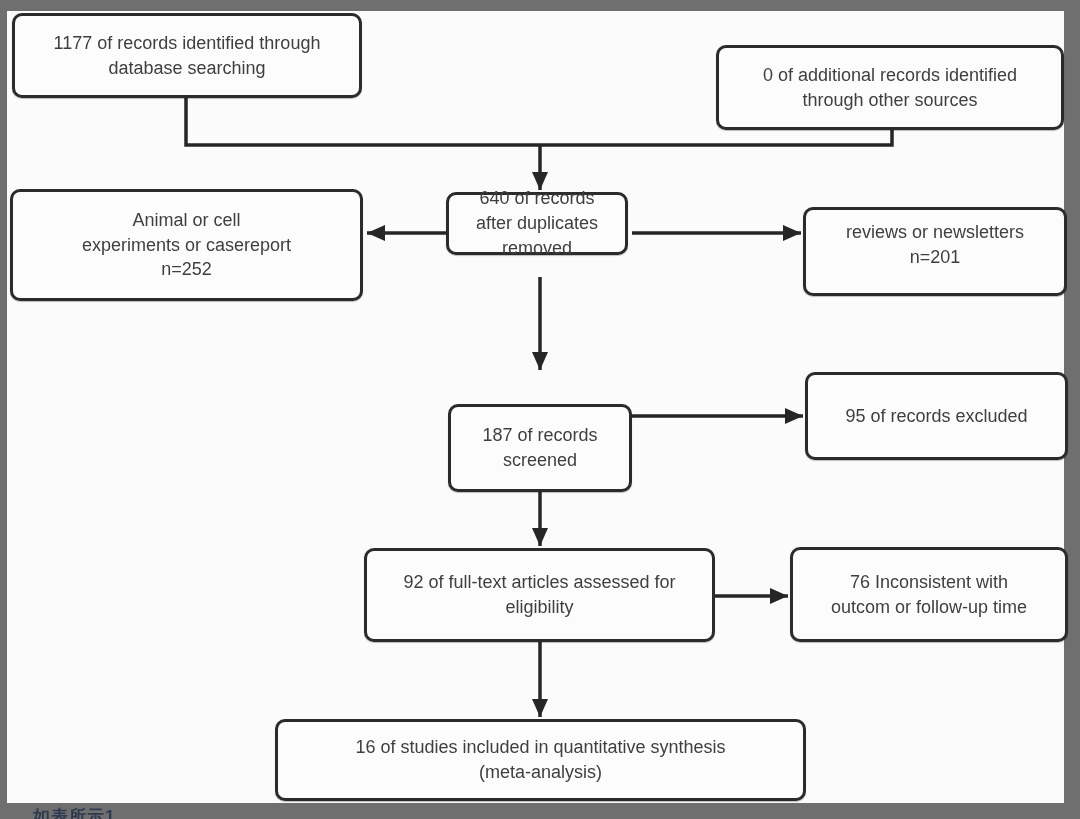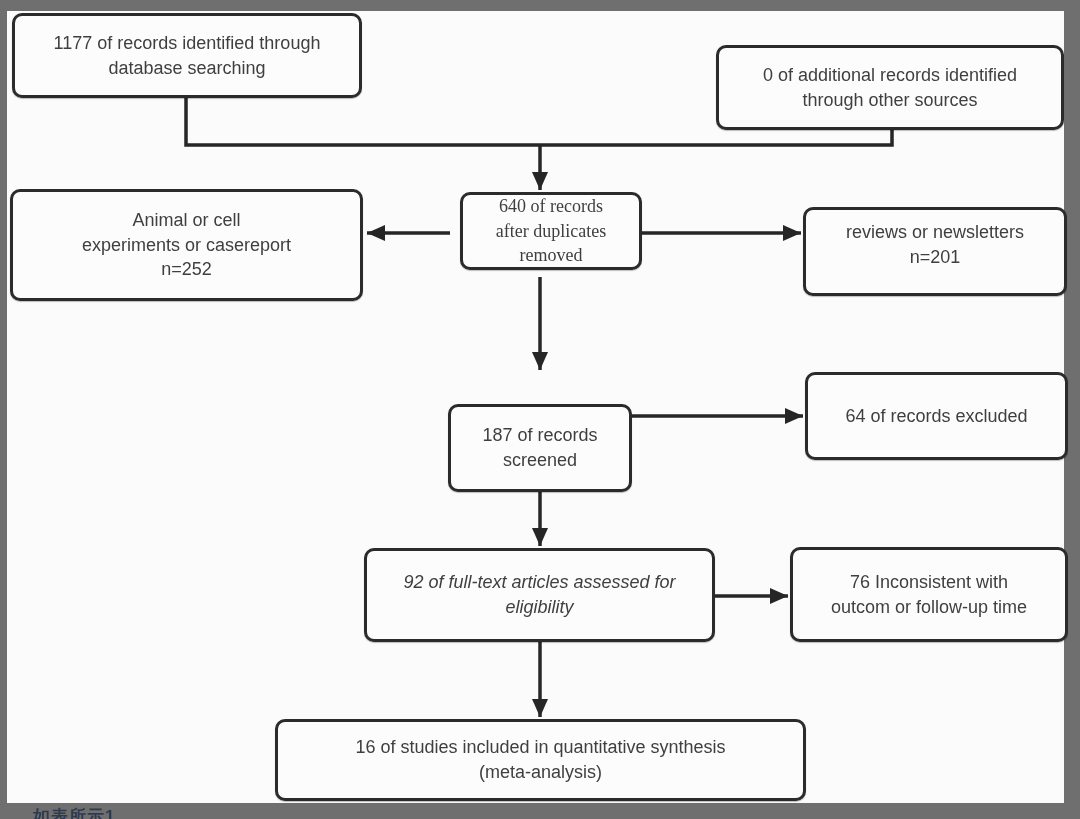--- a/index.html
+++ b/index.html
@@ -89,37 +89,37 @@
       <path d="M540 642 L540 717" marker-end="url(#ah)"></path>
     </g>
   </svg>
 
   <div class="fbox" style="left:12px; top:13px; width:350px; height:85px;">1177 of records identified through
 database searching</div>
 
   <div class="fbox" style="left:716px; top:13px; width:348px; height:85px;margin-top:32px;">0 of additional records identified
 through other sources</div>
 
-  <div class="fbox" style="left:460px; top:192px; width:182px; height:78px;font-family:Liberation Serif, serif;">640 of records
+  <div class="fbox" style="left:446px; top:192px; width:182px; height:63px;">640 of records
 after duplicates
 removed</div>
 
   <div class="fbox" style="left:10px; top:189px; width:353px; height:112px;">Animal or cell
 experiments or casereport
 n=252</div>
 
   <div class="fbox top-align" style="left:803px; top:188px; width:264px; height:89px;">reviews or newsletters
 n=201</div>
 
   <div class="fbox" style="left:448px; top:372px; width:184px; height:88px;margin-top:32px;">187 of records
 screened</div>
 
-  <div class="fbox" style="left:805px; top:372px; width:263px; height:88px;">64 of records excluded</div>
+  <div class="fbox" style="left:805px; top:372px; width:263px; height:88px;">95 of records excluded</div>
 
-  <div class="fbox" style="left:364px; top:548px; width:351px; height:94px;font-style:italic;">92 of full-text articles assessed for
+  <div class="fbox" style="left:364px; top:548px; width:351px; height:94px;">92 of full-text articles assessed for
 eligibility</div>
 
   <div class="fbox" style="left:790px; top:547px; width:278px; height:95px;">76 Inconsistent with
 outcom or follow-up time</div>
 
   <div class="fbox" style="left:275px; top:719px; width:531px; height:82px;">16 of studies included in quantitative synthesis
 (meta-analysis)</div>
 
   <div id="caption-fragment">如表所示1</div>
 

